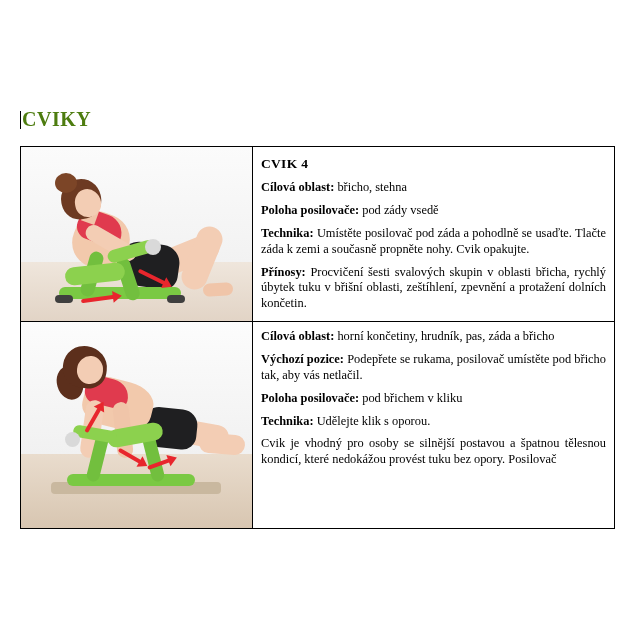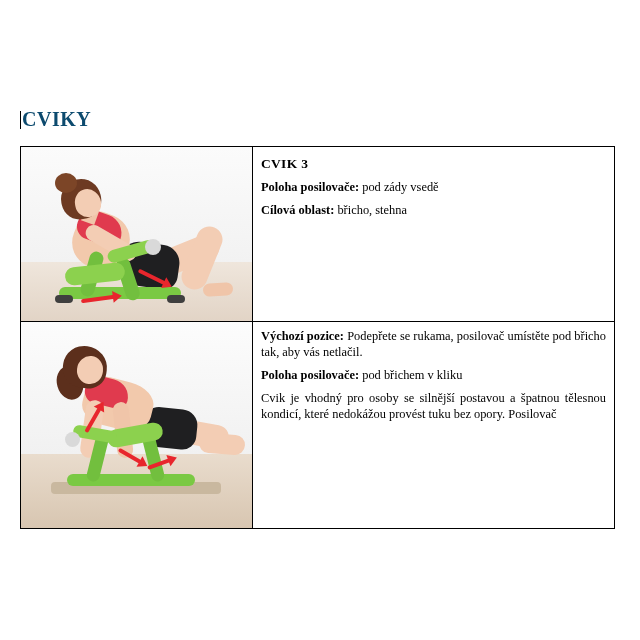--- a/index.html
+++ b/index.html
@@ -23,21 +23,21 @@
     background: #ffffff;
   }
   .title {
     position: absolute;
     left: 20px;
     top: 108px;
     font-family: "Liberation Serif", serif;
     font-size: 20px;
     font-weight: bold;
     letter-spacing: 0.5px;
-    color: #0c4a6e;
+    color: #4d7c0f;
   }
   .title .cursor {
     display: inline-block;
     width: 1px;
     height: 18px;
     background: #000;
     vertical-align: -3px;
     margin-right: 1px;
   }
   .table {
@@ -325,23 +325,25 @@
           <div class="m1-pad"></div>
           <div class="m1-handle"></div>
           <div class="m1-grip"></div>
           <div class="m1-foot-l"></div>
           <div class="m1-foot-r"></div>
           <div class="arrow-red" style="left:60px; top:150px; width:34px; transform:rotate(-8deg);"></div>
           <div class="arrow-red" style="left:116px; top:128px; width:30px; transform:rotate(26deg);"></div>
         </div>
       </div>
       <div class="cell-txt">
-        <div class="ex-title">CVIK 3</div>
+        <div class="ex-title">CVIK 4</div>
+        <p class="p"><b>Cílová oblast:</b><span> břicho, stehna</span></p>
         <p class="p"><b>Poloha posilovače:</b><span> pod zády vsedě</span></p>
-        <p class="p"><b>Cílová oblast:</b><span> břicho, stehna</span></p>
+        <p class="p"><b>Technika:</b><span> Umístěte posilovač pod záda a pohodlně se usaďte. Tlačte záda k zemi a současně propněte nohy. Cvik opakujte.</span></p>
+        <p class="p"><b>Přínosy:</b><span> Procvičení šesti svalových skupin v oblasti břicha, rychlý úbytek tuku v břišní oblasti, zeštíhlení, zpevnění a protažení dolních končetin.</span></p>
       </div>
     </div>
 
     <div class="row r2">
       <div class="cell-img">
         <div class="photo">
           <div class="wall2"></div>
           <div class="floor2"></div>
           <div class="m2-mat"></div>
           <div class="w2-thigh"></div>
@@ -359,20 +361,22 @@
           <div class="m2-armB"></div>
           <div class="m2-pad"></div>
           <div class="m2-handle"></div>
           <div class="m2-grip"></div>
           <div class="arrow-red" style="left:58px; top:96px; width:28px; transform:rotate(-60deg);"></div>
           <div class="arrow-red" style="left:96px; top:132px; width:26px; transform:rotate(30deg);"></div>
           <div class="arrow-red" style="left:126px; top:140px; width:24px; transform:rotate(-20deg);"></div>
         </div>
       </div>
       <div class="cell-txt">
+        <p class="p"><b>Cílová oblast:</b><span> horní končetiny, hrudník, pas, záda a břicho</span></p>
         <p class="p"><b>Výchozí pozice:</b><span> Podepřete se rukama, posilovač umístěte pod břicho tak, aby vás netlačil.</span></p>
         <p class="p"><b>Poloha posilovače:</b><span> pod břichem v kliku</span></p>
+        <p class="p"><b>Technika:</b><span> Udělejte klik s oporou.</span></p>
         <p class="p"><span>Cvik je vhodný pro osoby se silnější postavou a špatnou tělesnou kondicí, které nedokážou provést tuku bez opory. Posilovač</span></p>
       </div>
     </div>
 
   </div>
 </div>
 
 </body></html>

